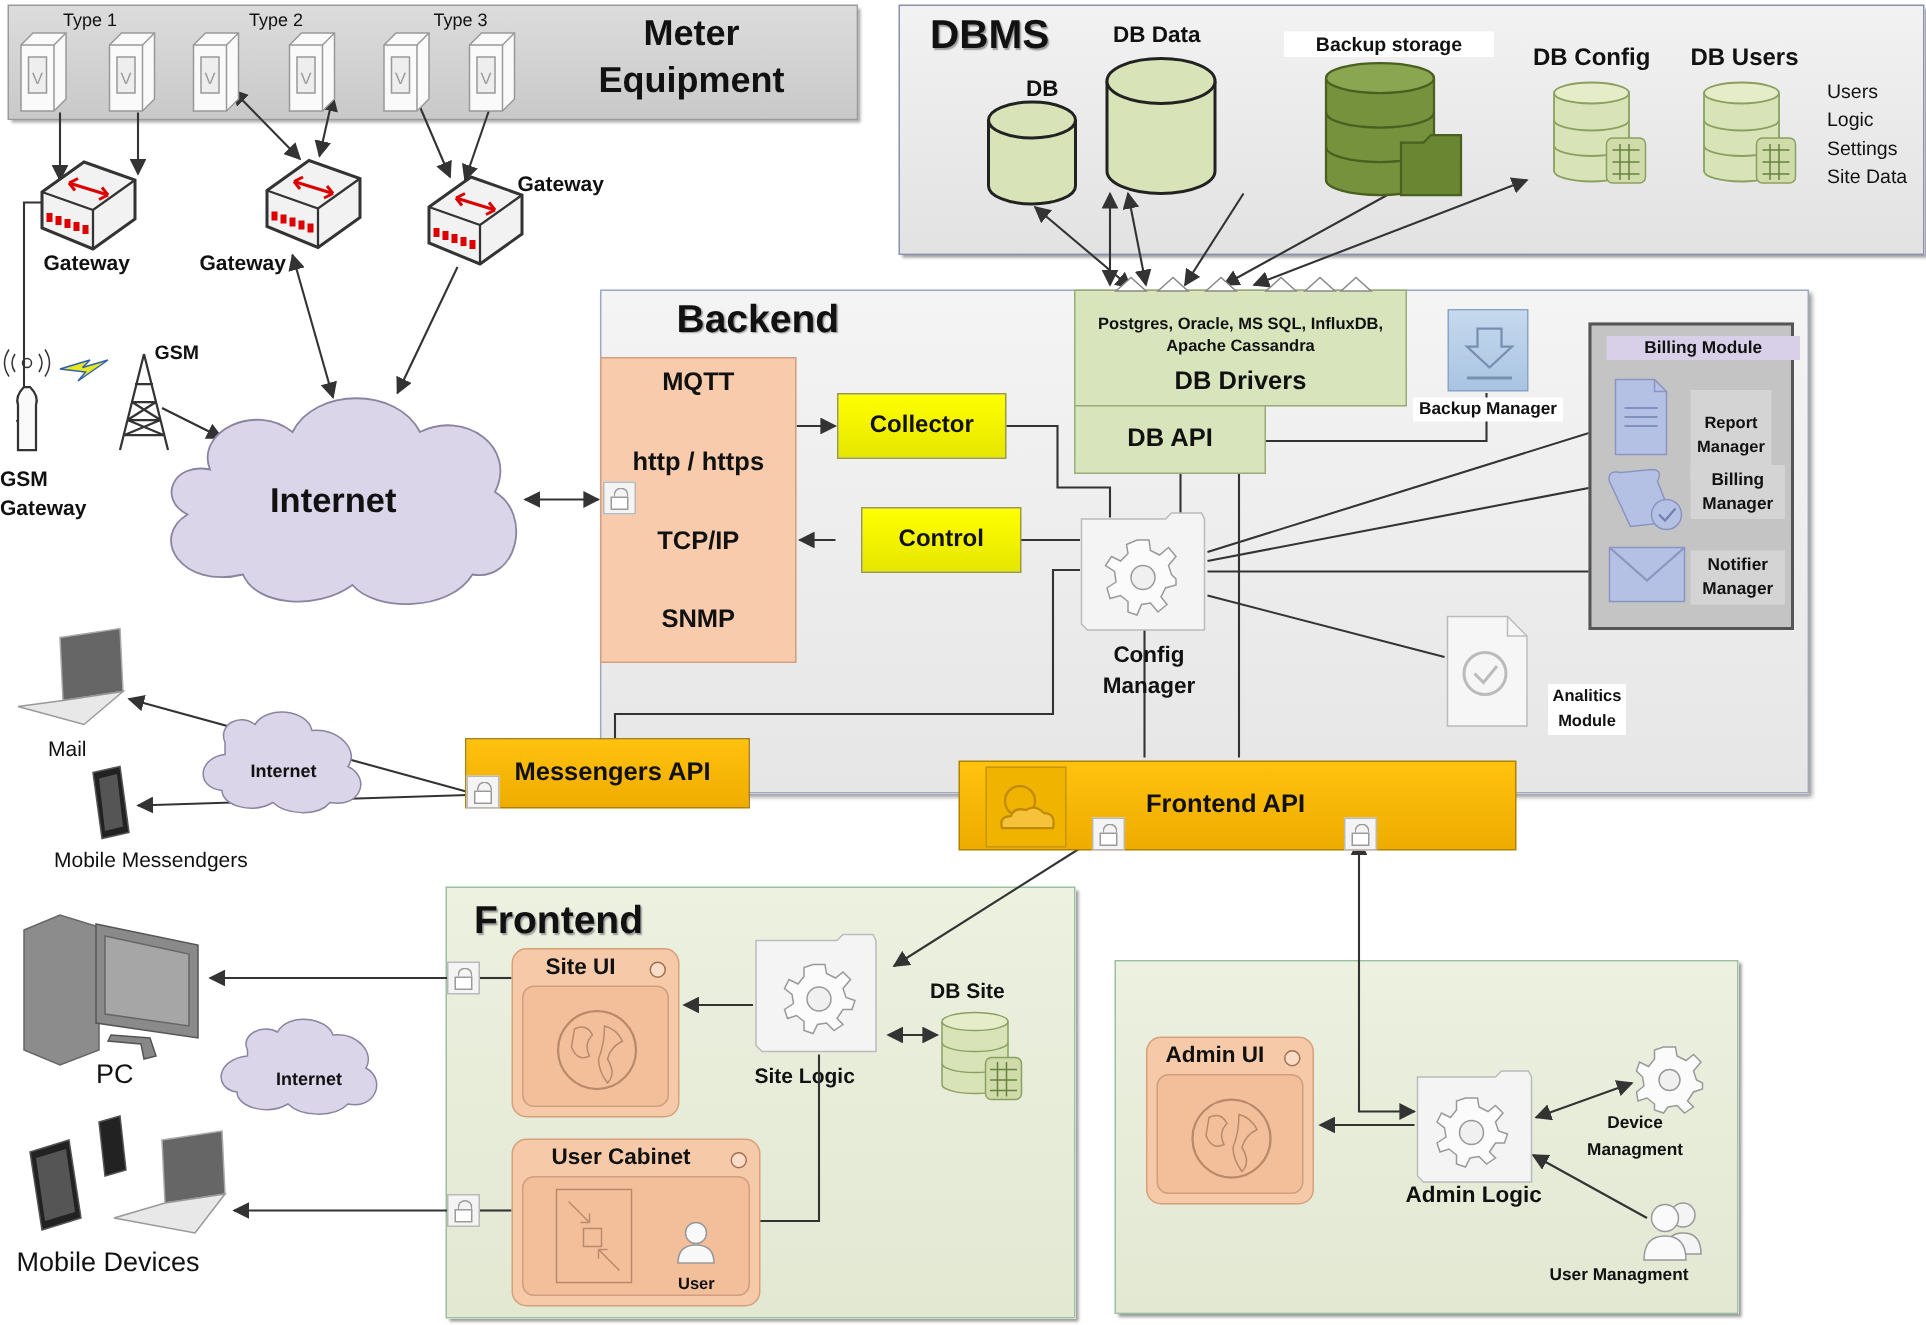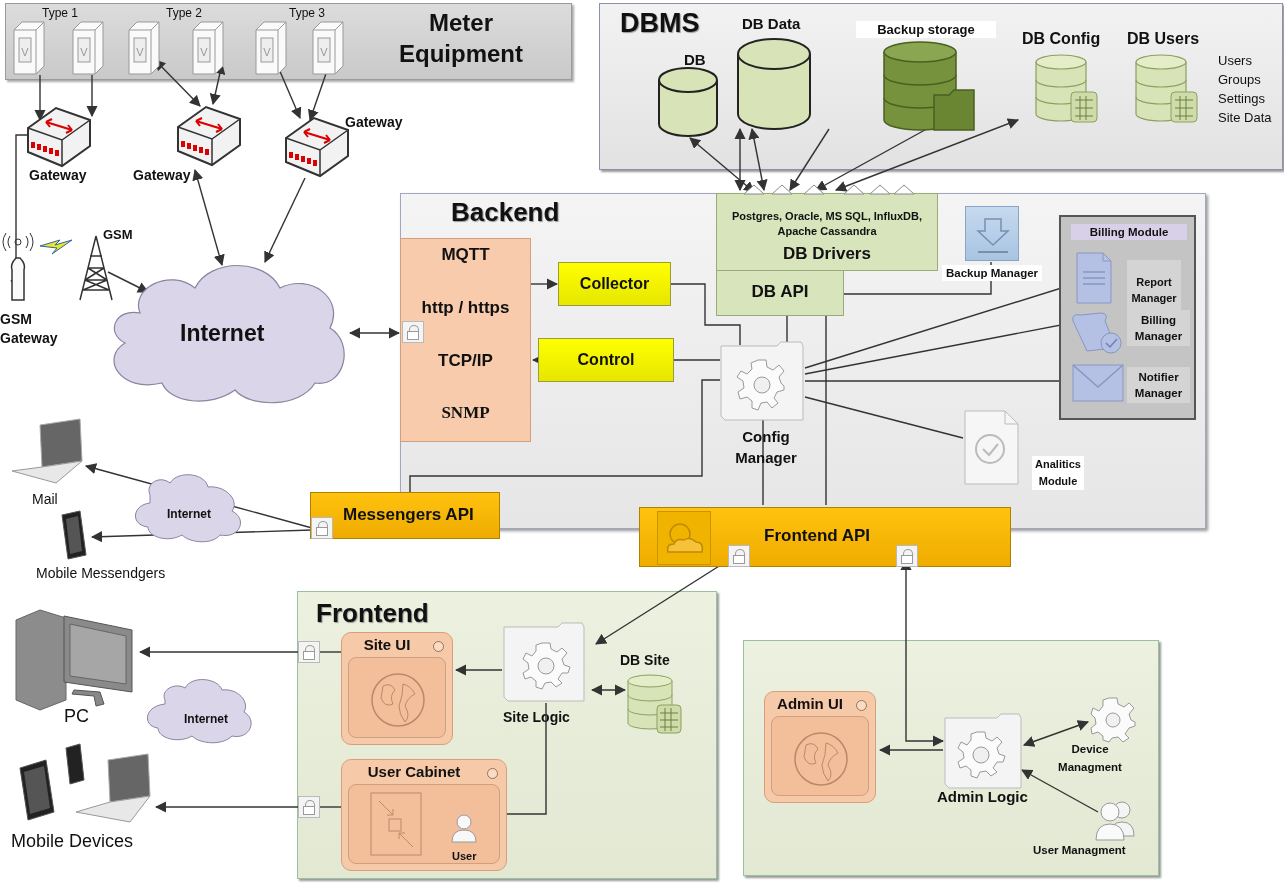--- a/index.html
+++ b/index.html
@@ -100,21 +100,21 @@
 
 <div class="panel" style="left:599px;top:3px;width:684px;height:167px;background:linear-gradient(#f2f2f2,#e2e2e2);border:1px solid #8a90b0;box-shadow:2px 2px 2px #999;">
   <div class="lbl" style="left:20px;top:4px;font-size:27px;font-weight:900;text-shadow:1px 1px 1px #999;">DBMS</div>
   <div class="lbl" style="left:142px;top:11px;font-size:15px;">DB Data</div>
   <div class="lbl" style="left:84px;top:47px;font-size:15px;">DB</div>
   <div class="lbl" style="left:256px;top:17px;width:140px;text-align:center;font-size:13px;background:#fff;padding:1px 0;">Backup storage</div>
   <div class="lbl" style="left:422px;top:26px;font-size:16px;">DB Config</div>
   <div class="lbl" style="left:527px;top:26px;font-size:16px;">DB Users</div>
   <div class="reg" style="left:618px;top:47px;font-size:13px;line-height:19px;">
     <div>Users</div>
-    <div>Groups</div>
+    <div>Logic</div>
     <div>Settings</div>
     <div>Site Data</div>
   </div>
 </div>
 <svg class="abs z6" width="684" height="170" style="left:599px;top:0;">
 
   <g>
     <path d="M60,80 L60,124 A29,12 0 0 0 118,124 L118,80" fill="#d8e4b8" stroke="#222" stroke-width="2"></path>
     <ellipse cx="89" cy="80" rx="29" ry="12" fill="#d8e4b8" stroke="#222" stroke-width="2"></ellipse>
   </g>
@@ -149,26 +149,26 @@
 </svg>
 
 <div class="panel" style="left:400px;top:193px;width:806px;height:336px;background:linear-gradient(#f4f4f4,#e6e6e6);border:1px solid #a0a8c0;box-shadow:2px 2px 3px #999;">
   <div class="lbl" style="left:50px;top:3px;font-size:26px;font-weight:900;text-shadow:1px 1px 1px #999;">Backend</div>
 </div>
 
 <div class="panel z6" style="left:400px;top:238px;width:131px;height:204px;background:#f7cbac;border:1px solid #d0a080;">
   <div class="lbl" style="left:0;right:0;top:6px;text-align:center;font-size:17px;">MQTT</div>
   <div class="lbl" style="left:0;right:0;top:59px;text-align:center;font-size:17px;">http / https</div>
   <div class="lbl" style="left:0;right:0;top:112px;text-align:center;font-size:17px;">TCP/IP</div>
-  <div class="lbl" style="left:0;right:0;top:164px;text-align:center;font-size:17px;font-family:Liberation Serif, serif;">SNMP</div>
+  <div class="lbl" style="left:0;right:0;top:164px;text-align:center;font-size:17px;">SNMP</div>
 </div>
 <div class="lock" style="left:402px;top:321px;"></div>
 
 <div class="ybox" style="left:558px;top:262px;width:113px;height:44px;">Collector</div>
-<div class="ybox" style="left:538px;top:338px;width:136px;height:44px;">Control</div>
+<div class="ybox" style="left:574px;top:338px;width:107px;height:44px;">Control</div>
 
 <div class="panel z6" style="left:716px;top:193px;width:222px;height:78px;background:#d8e4bc;border:1px solid #9aab78;">
   <div class="lbl" style="left:0;right:0;top:15px;text-align:center;font-size:11px;line-height:15px;">
     <div>Postgres, Oracle, MS SQL, InfluxDB,</div>
     <div>Apache Cassandra</div>
   </div>
   <div class="lbl" style="left:0;right:0;top:50px;text-align:center;font-size:17px;">DB Drivers</div>
 </div>
 <div class="panel z6" style="left:716px;top:270px;width:128px;height:46px;background:#d8e4bc;border:1px solid #9aab78;">
   <div class="lbl" style="left:0;right:0;top:11px;text-align:center;font-size:17px;">DB API</div>
@@ -187,21 +187,21 @@
 
 <div class="panel z6" style="left:965px;top:206px;width:54px;height:55px;background:linear-gradient(#c6d9ee,#a8c4e2);border:1px solid #8aa4c4;">
   <svg width="54" height="55">
     <path d="M19,12 L35,12 L35,24 L42,24 L27,38 L12,24 L19,24 Z" fill="none" stroke="#7890b0" stroke-width="1.5"></path>
     <line x1="12" y1="45" x2="42" y2="45" stroke="#7890b0" stroke-width="2"></line>
   </svg>
 </div>
 <div class="lbl z6" style="left:942px;top:265px;font-size:11.5px;background:#fff;padding:2px 4px;">Backup Manager</div>
 
 <div class="panel z6" style="left:1059px;top:215px;width:137px;height:205px;background:#c4c4c4;border:2px solid #555;">
-  <div class="lbl" style="left:10px;top:7px;width:116px;text-align:center;font-size:11.5px;background:#d8d0e8;padding:2px 0;">Billing Module</div>
+  <div class="lbl" style="left:10px;top:7px;width:129px;text-align:center;font-size:11.5px;background:#d8d0e8;padding:2px 0;">Billing Module</div>
   <div class="lbl" style="left:66px;top:43px;width:54px;text-align:center;font-size:11px;line-height:16px;background:#d4d4d4;padding:14px 0;">
     <div>Report</div>
     <div>Manager</div>
   </div>
   <div class="lbl" style="left:66px;top:93px;width:63px;text-align:center;font-size:11.5px;line-height:16px;background:#d4d4d4;padding:2px 0;">
     <div>Billing</div>
     <div>Manager</div>
   </div>
   <div class="lbl" style="left:66px;top:150px;width:63px;text-align:center;font-size:11.5px;line-height:16px;background:#d4d4d4;padding:2px 0;">
     <div>Notifier</div>

